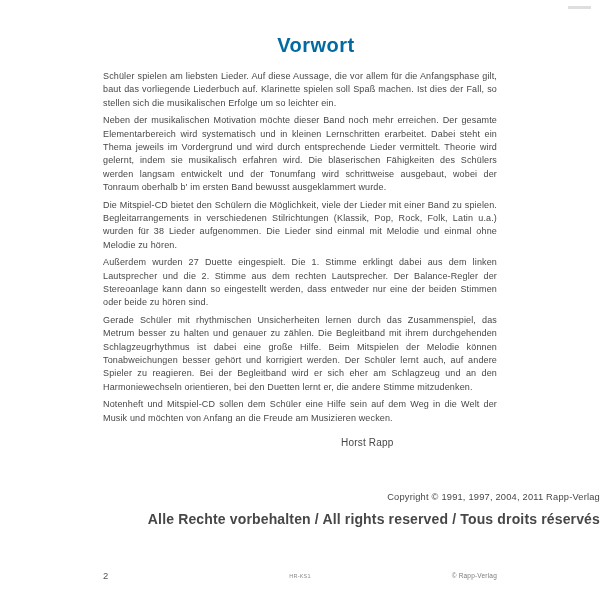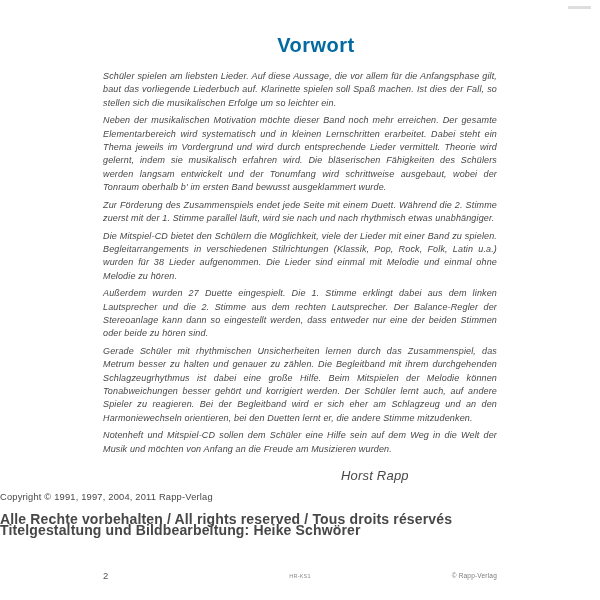--- a/index.html
+++ b/index.html
@@ -30,43 +30,42 @@
     font-size: 20px;
     font-weight: bold;
     letter-spacing: 0.5px;
     color: #0369a1;
   }
   .body-col {
     position: absolute;
     left: 103px;
     top: 70px;
     width: 394px;
-    font-style: italic;
   }
   .body-col p {
     font-size: 9px;
     line-height: 13.3px;
     letter-spacing: 0.15px;
     text-align: justify;
     color: #474747;
     margin-bottom: 4.5px;
   }
   .signature {
     margin-top: 12px;
     margin-left: 238px;
-    font-size: 13px;
+    font-size: 10px;
     letter-spacing: 0.2px;
     color: #474747;
   }
   .colophon {
     position: absolute;
     left: 0;
     top: 492px;
     width: 100%;
-    text-align: left;
+    text-align: right;
   }
   .copyright-line {
     font-size: 9.3px;
     letter-spacing: 0.2px;
     color: #474747;
     margin-bottom: 12px;
   }
   .credit-line {
     font-size: 14px;
     line-height: 10.6px;
@@ -112,32 +111,30 @@
 
 <div class="page">
 
   <div class="corner-mark"></div>
 
   <h1 class="page-title">Vorwort</h1>
 
   <div class="body-col">
     <p>Schüler spielen am liebsten Lieder. Auf diese Aussage, die vor allem für die Anfangsphase gilt, baut das vorliegende Liederbuch auf. Klarinette spielen soll Spaß machen. Ist dies der Fall, so stellen sich die musikalischen Erfolge um so leichter ein.</p>
     <p>Neben der musikalischen Motivation möchte dieser Band noch mehr erreichen. Der gesamte Elementarbereich wird systematisch und in kleinen Lernschritten erarbeitet. Dabei steht ein Thema jeweils im Vordergrund und wird durch entsprechende Lieder vermittelt. Theorie wird gelernt, indem sie musikalisch erfahren wird. Die bläserischen Fähigkeiten des Schülers werden langsam entwickelt und der Tonumfang wird schrittweise ausgebaut, wobei der Tonraum oberhalb b' im ersten Band bewusst ausgeklammert wurde.</p>
-    <p>Zur Förderung des Zusammenspiels endet jede Seite mit einem Duett. Während die 2. Stimme zuerst mit der 1. Stimme parallel läuft, wird sie nach und nach rhythmisch etwas unabhängiger.</p>
     <p>Die Mitspiel-CD bietet den Schülern die Möglichkeit, viele der Lieder mit einer Band zu spielen. Begleitarrangements in verschiedenen Stilrichtungen (Klassik, Pop, Rock, Folk, Latin u.a.) wurden für 38 Lieder aufgenommen. Die Lieder sind einmal mit Melodie und einmal ohne Melodie zu hören.</p>
     <p>Außerdem wurden 27 Duette eingespielt. Die 1. Stimme erklingt dabei aus dem linken Lautsprecher und die 2. Stimme aus dem rechten Lautsprecher. Der Balance-Regler der Stereoanlage kann dann so eingestellt werden, dass entweder nur eine der beiden Stimmen oder beide zu hören sind.</p>
     <p>Gerade Schüler mit rhythmischen Unsicherheiten lernen durch das Zusammenspiel, das Metrum besser zu halten und genauer zu zählen. Die Begleitband mit ihrem durchgehenden Schlagzeugrhythmus ist dabei eine große Hilfe. Beim Mitspielen der Melodie können Tonabweichungen besser gehört und korrigiert werden. Der Schüler lernt auch, auf andere Spieler zu reagieren. Bei der Begleitband wird er sich eher am Schlagzeug und an den Harmoniewechseln orientieren, bei den Duetten lernt er, die andere Stimme mitzudenken.</p>
-    <p>Notenheft und Mitspiel-CD sollen dem Schüler eine Hilfe sein auf dem Weg in die Welt der Musik und möchten von Anfang an die Freude am Musizieren wurden.</p>
+    <p>Notenheft und Mitspiel-CD sollen dem Schüler eine Hilfe sein auf dem Weg in die Welt der Musik und möchten von Anfang an die Freude am Musizieren wecken.</p>
     <div class="signature">Horst Rapp</div>
   </div>
 
   <div class="colophon">
     <div class="copyright-line">Copyright © 1991, 1997, 2004, 2011 Rapp-Verlag</div>
     <div class="credit-line">Alle Rechte vorbehalten / All rights reserved / Tous droits réservés</div>
-    <div class="credit-line">Titelgestaltung und Bildbearbeitung: Heike Schwörer</div>
   </div>
 
   <div class="footer">
     <span class="footer-page-number">2</span>
     <span class="footer-catalog">HR-KS1</span>
     <span class="footer-publisher">© Rapp-Verlag</span>
   </div>
 
 </div>
 

